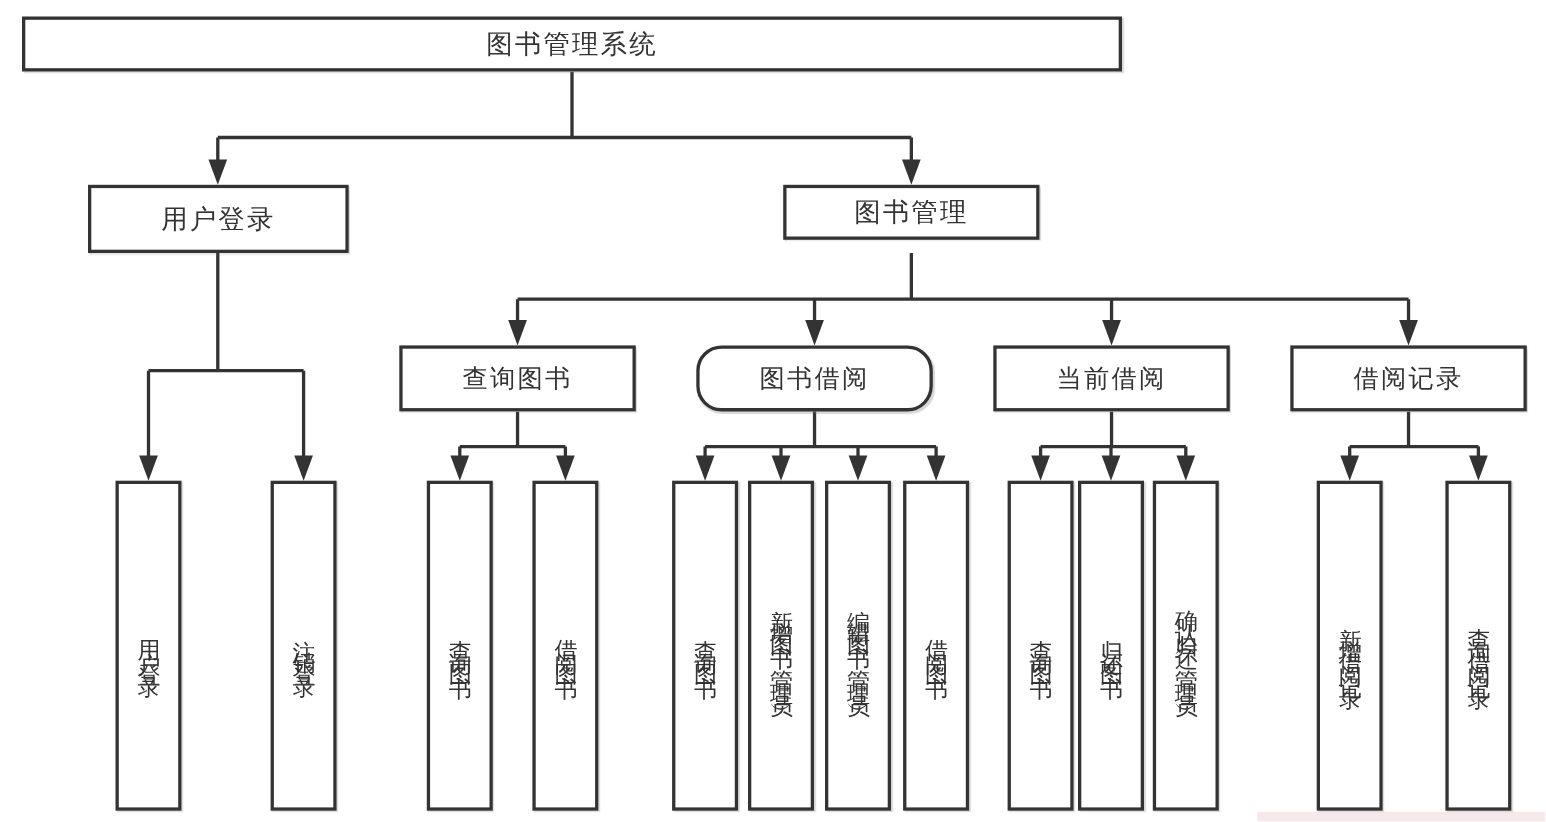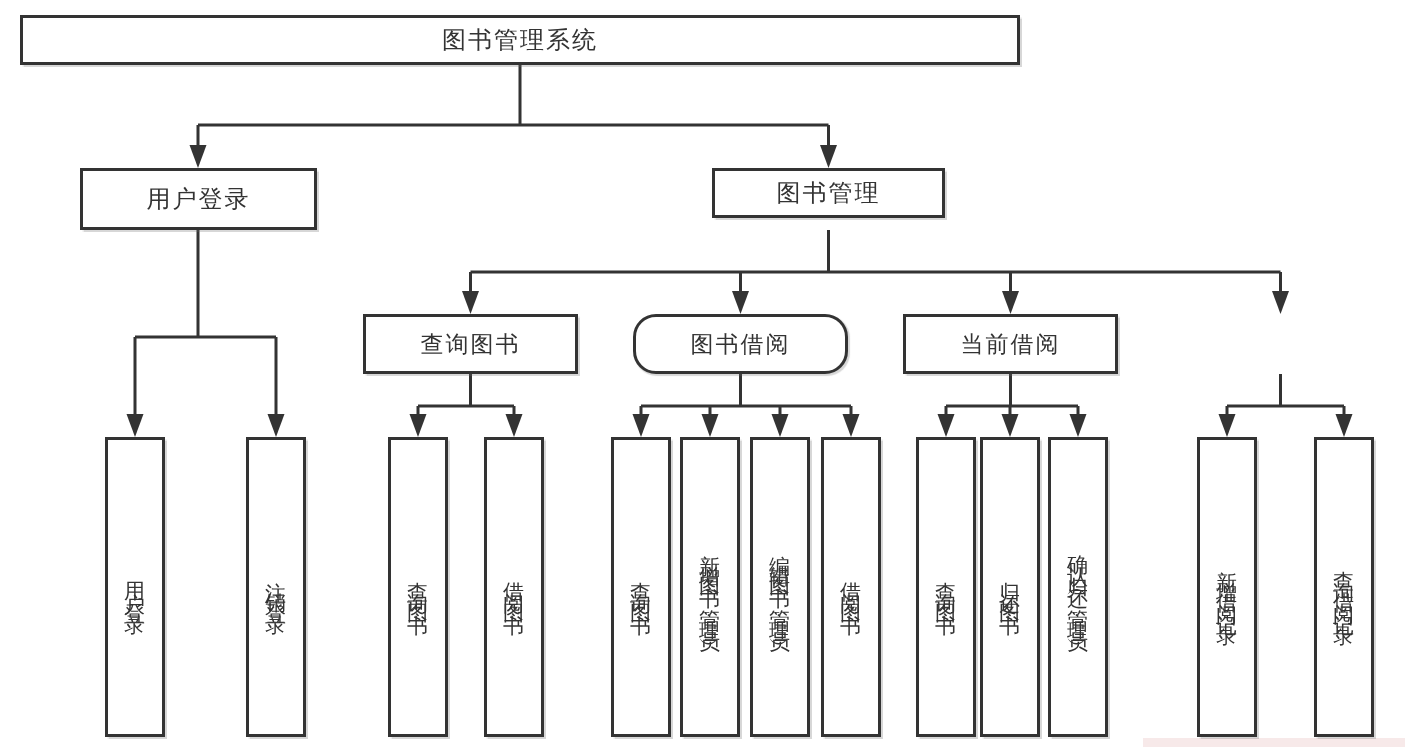--- a/index.html
+++ b/index.html
@@ -85,20 +85,23 @@
 
   <div class="box mod" style="left:363px;top:314px;width:215px;height:60px;">
     <span class="htext">查询图书</span>
   </div>
   <div class="box mod" style="left:633px;top:314px;width:215px;height:60px;border-radius:23px;">
     <span class="htext">图书借阅</span>
   </div>
   <div class="box mod" style="left:903px;top:314px;width:215px;height:60px;">
     <span class="htext">当前借阅</span>
   </div>
+  <div class="box mod" style="left:1173px;top:314px;width:215px;height:60px;">
+    <span class="htext">借阅记录</span>
+  </div>
 
   <div class="box" style="left:105px;top:437px;width:60px;height:300px;">
     <span class="vtext">用户登录</span>
   </div>
   <div class="box" style="left:246px;top:437px;width:60px;height:300px;">
     <span class="vtext">注销登录</span>
   </div>
 
   <div class="box" style="left:388px;top:437px;width:60px;height:300px;">
     <span class="vtext">查询图书</span>

